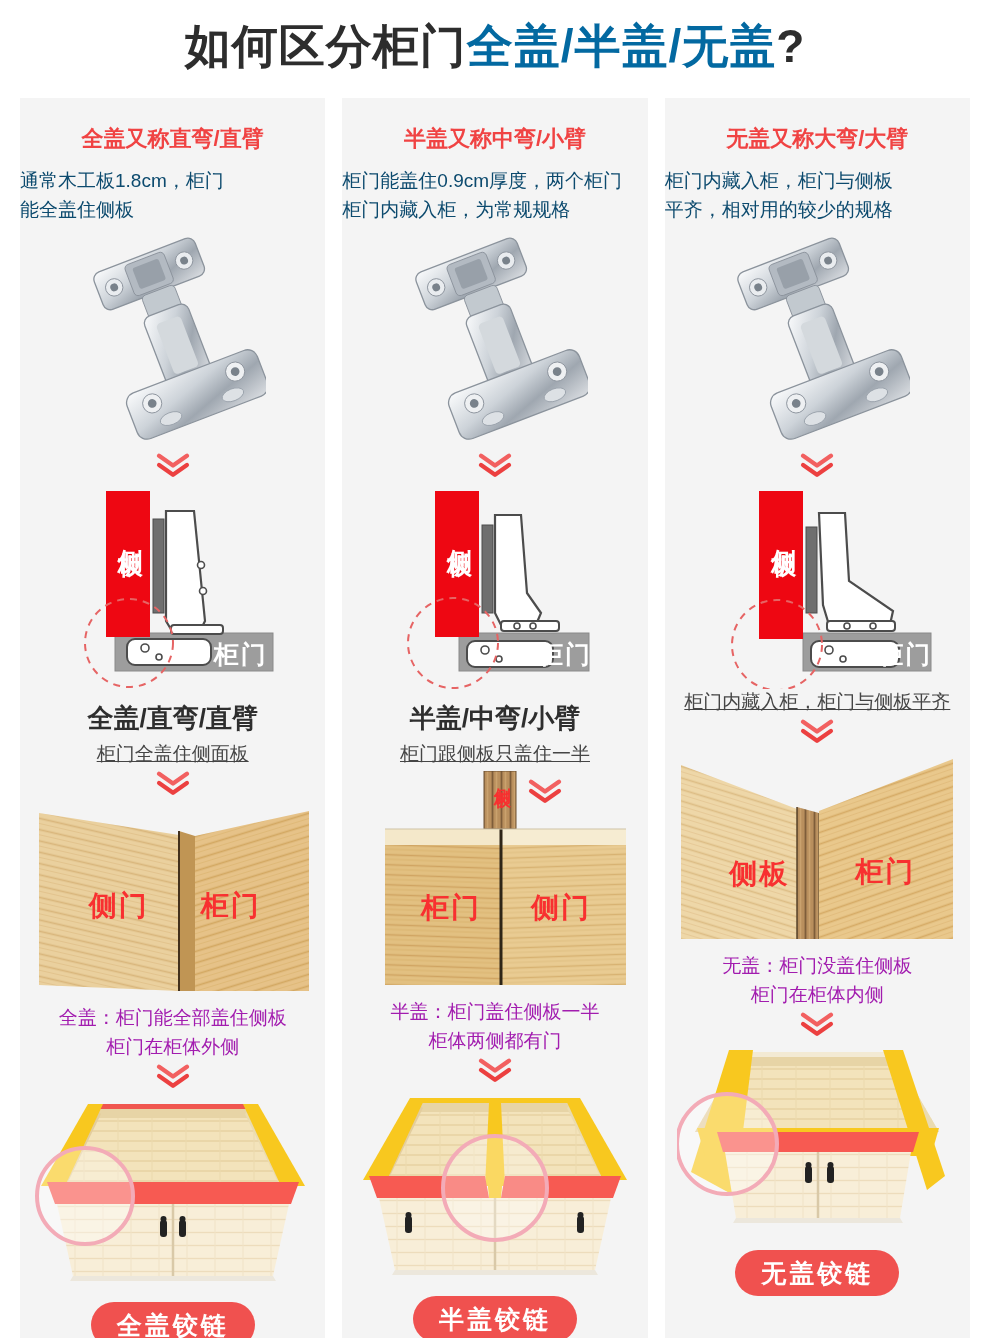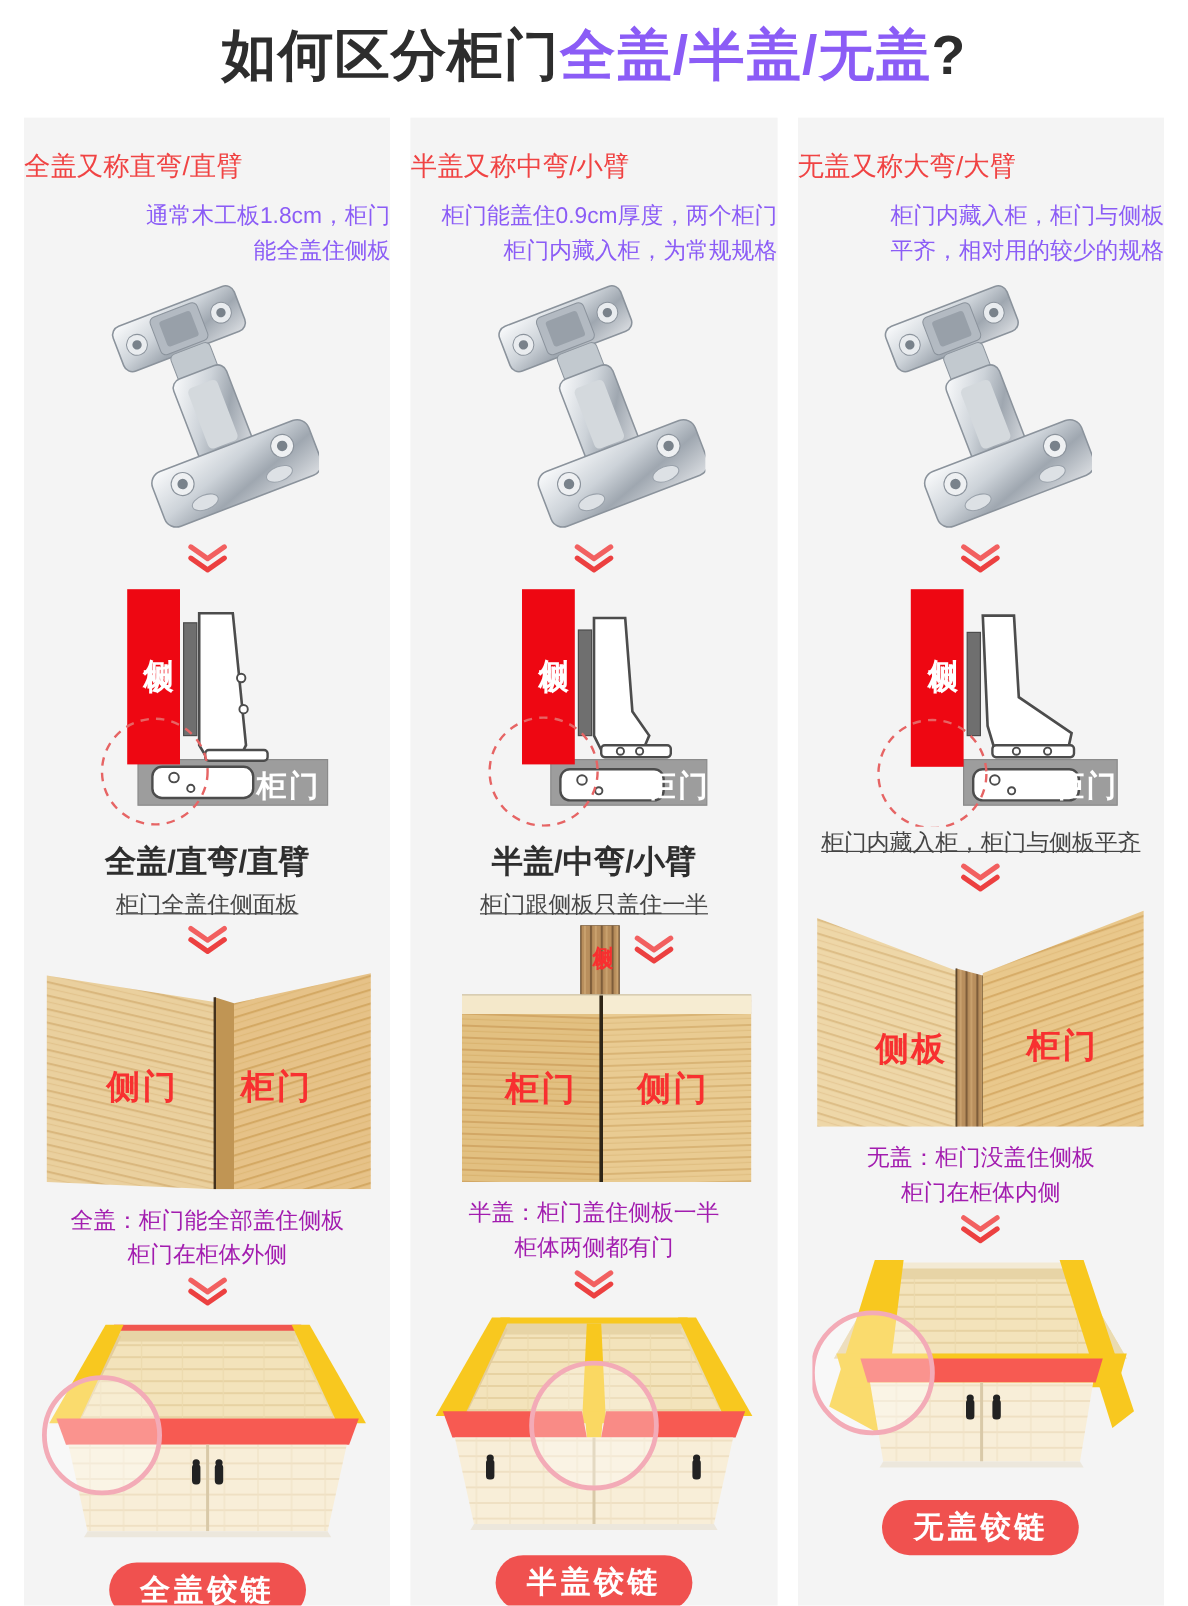--- a/index.html
+++ b/index.html
@@ -1,23 +1,23 @@
 <!DOCTYPE html>
 <html><head>
 <meta charset="utf-8">
 <style>
   html,body{margin:0;padding:0;}
   body{width:990px;height:1338px;background:#ffffff;font-family:"Liberation Sans",sans-serif;overflow:hidden;}
   .page-title{margin:0;padding:16px 0 0;height:70px;text-align:center;font-size:46px;font-weight:bold;color:#2d2d2d;letter-spacing:1px;}
-  .page-title .hl{color:#8b5cf6;}
+  .page-title .hl{color:#0369a1;}
   .cols{display:flex;gap:17px;padding:0 20px;margin-top:12px;align-items:stretch;}
   .col{flex:1;background:#f4f4f4;padding:26px 0 24px;box-sizing:border-box;}
-  .col-title{margin:0 0 12px;font-size:22px;font-weight:normal;color:#f04343;}
-  .col-desc{margin:0 0 4px;text-align:right;font-size:19px;line-height:29px;color:#8b5cf6;}
-  .fig{position:relative;width:280px;margin:0 auto;font-family:Liberation Serif, serif;}
+  .col-title{margin:0 0 12px;text-align:center;font-size:22px;font-weight:bold;color:#f04343;}
+  .col-desc{margin:0 0 4px;text-align:left;font-size:19px;line-height:29px;color:#0c4a6e;}
+  .fig{position:relative;width:280px;margin:0 auto;}
   .hinge-fig{height:222px;display:flex;align-items:center;justify-content:center;}
   .chev-row{display:flex;justify-content:center;height:26px;margin:3px 0 6px;}
   .diag{height:204px;}
   .diag svg{position:absolute;left:0;top:0;}
   .lbl{position:absolute;color:#fff;font-weight:bold;}
   .side-lbl{font-size:25px;writing-mode:vertical-rl;text-orientation:upright;letter-spacing:4px;top:44px;}
   .door-lbl{font-size:25px;top:153px;letter-spacing:2px;}
   .diag-full .side-lbl{left:82px;} .diag-half .side-lbl{left:89px;} .diag-inset .side-lbl{left:91px;}
   .diag-full .door-lbl{left:181px;} .diag-half .door-lbl{left:183px;} .diag-inset .door-lbl{left:201px;}
   .mid-title{margin:12px 0 5px;text-align:center;font-size:26px;font-weight:bold;color:#2e2e2e;}

